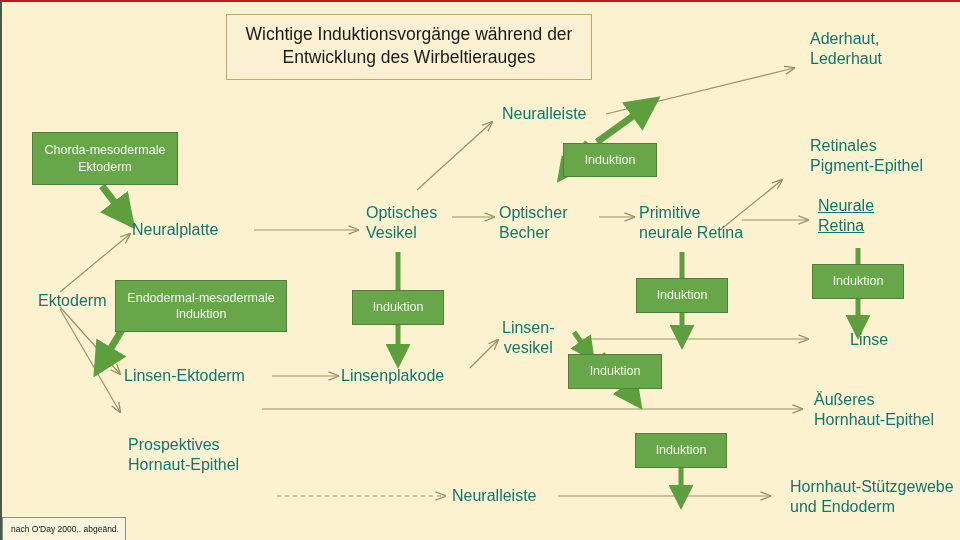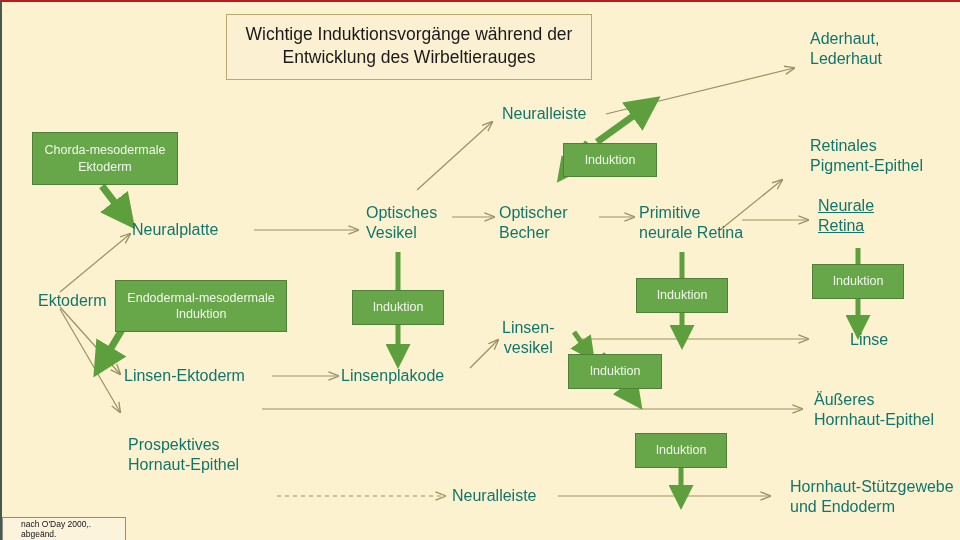--- a/index.html
+++ b/index.html
@@ -52,21 +52,21 @@
   }
 
   .credit{
     position:absolute;
     left:0px;top:515px;width:124px;height:24px;
     background:#fbf3dc;
     border:1px solid #8d8d8d;
     font-size:8.5px;
     color:#141414;
     display:flex;align-items:center;
-    padding-left:18px;
+    padding-left:8px;
     box-sizing:border-box;
   }
 </style>
 </head>
 <body>
 
 <div id="slide">
 
   <svg id="svg-layer" viewBox="0 0 960 540">
     <defs>

